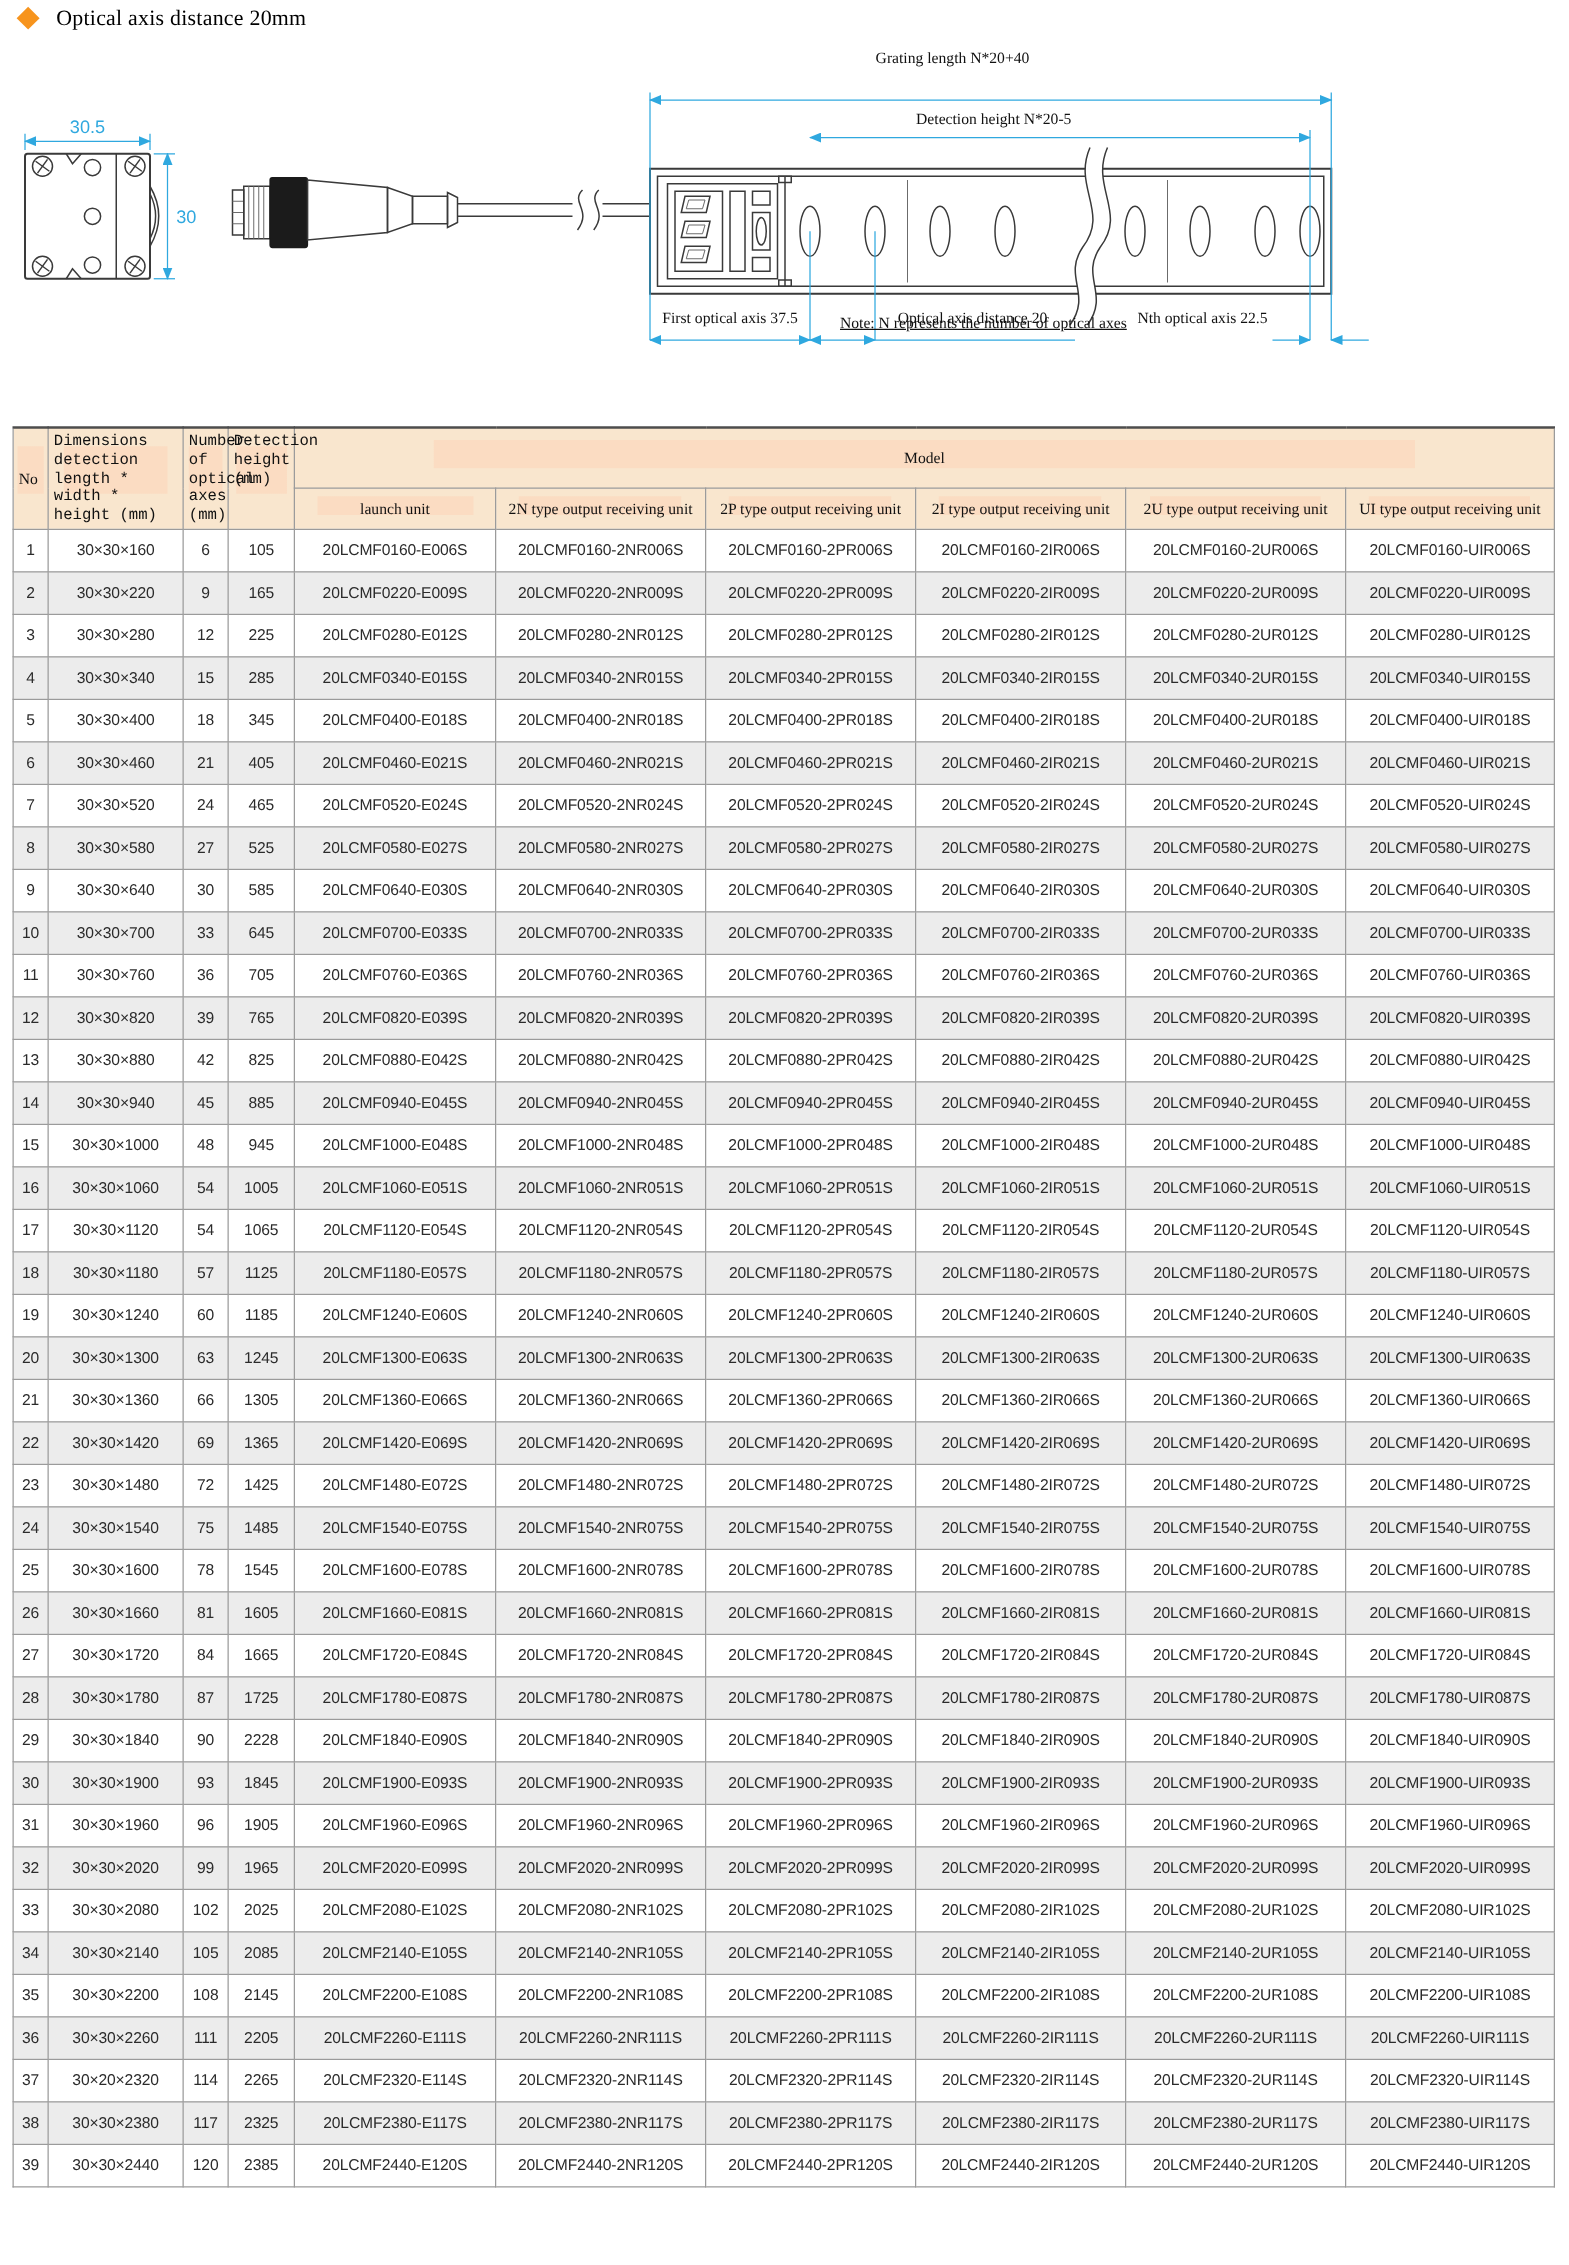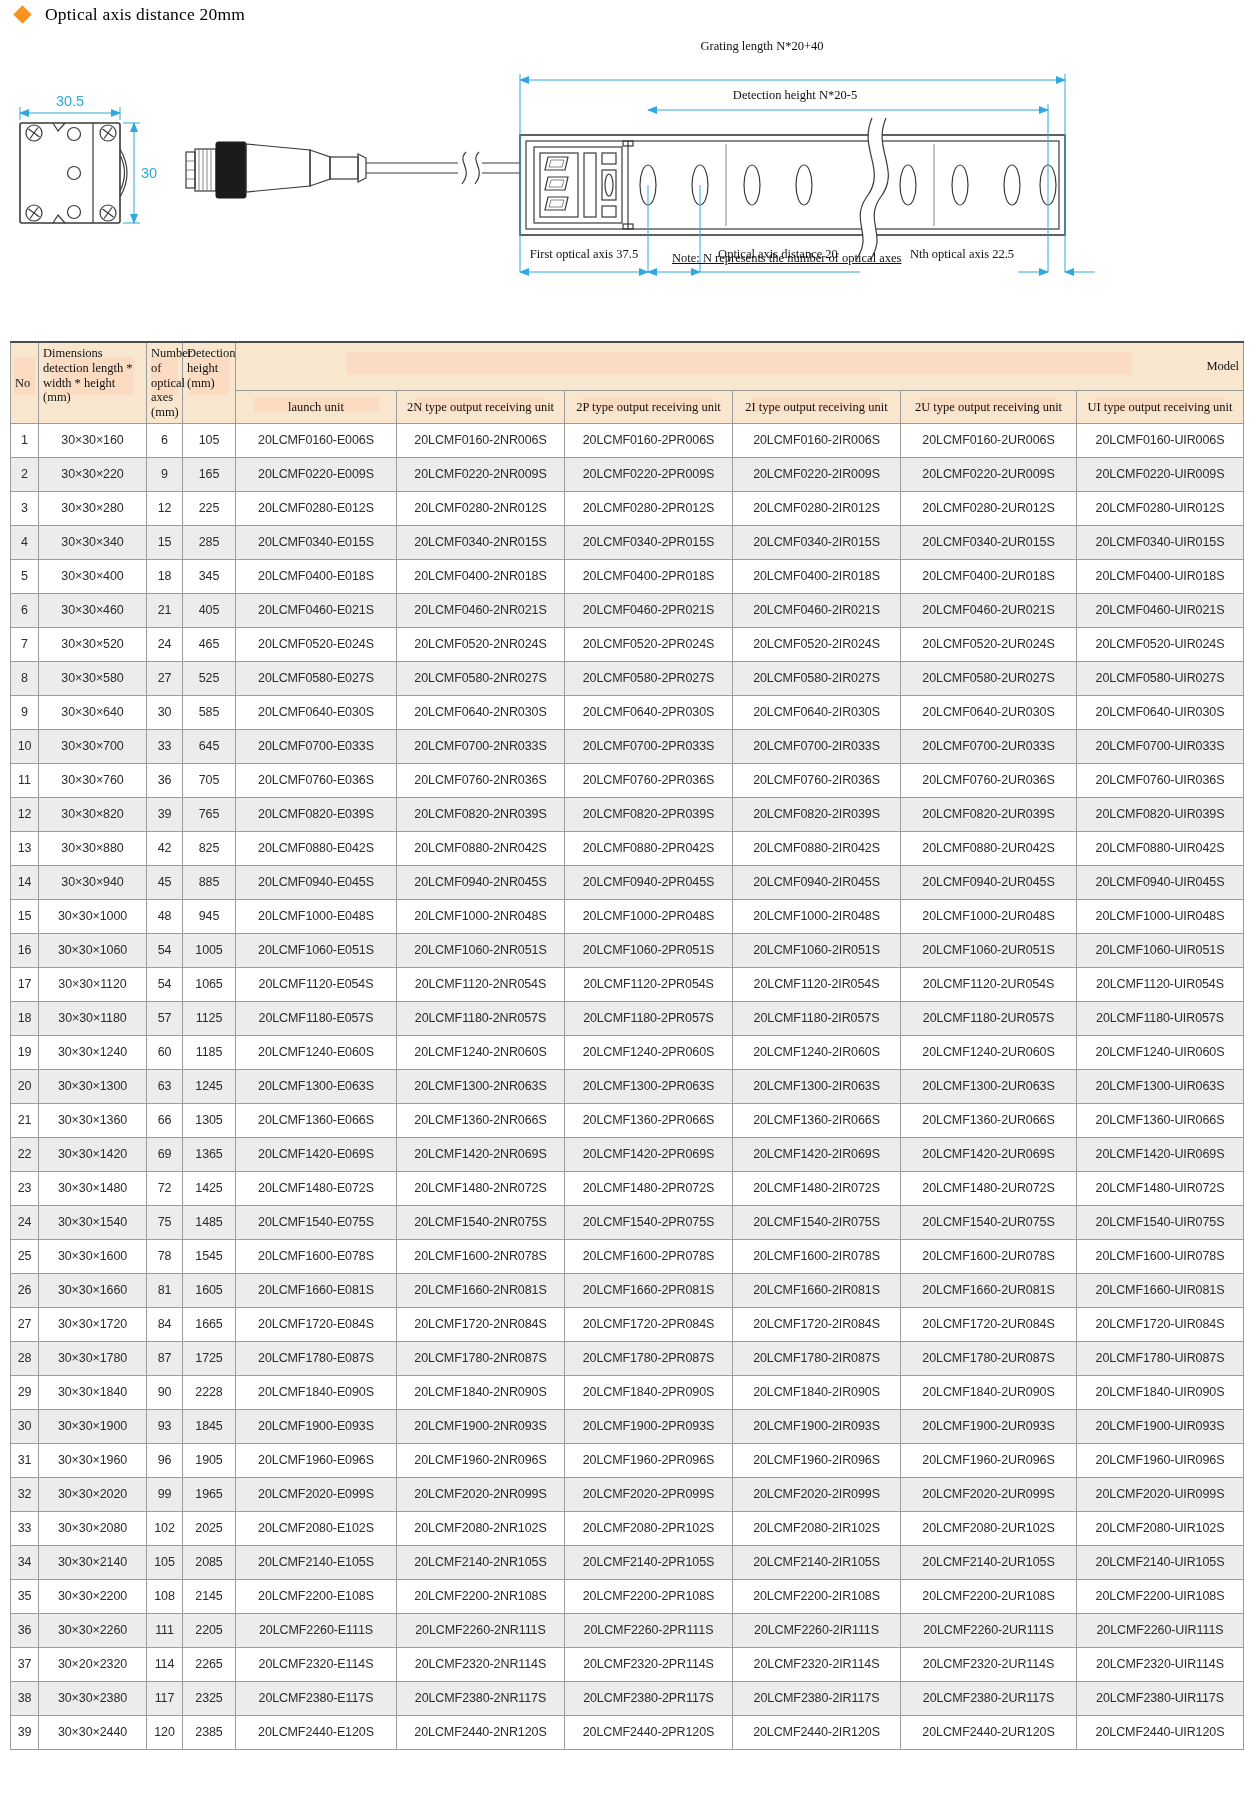--- a/index.html
+++ b/index.html
@@ -29,23 +29,23 @@
   .spec-table{position:absolute;top:341px;left:10px;width:1233px;border-collapse:collapse;table-layout:fixed;
               border:1px solid var(--frame);border-top:2px solid #4d4d4d;}
   .spec-table th,.spec-table td{border:1px solid var(--border);box-sizing:border-box;}
   .spec-table thead th{
     background:linear-gradient(var(--header_hl),var(--header_hl)) no-repeat 50% 35% / 78% 48%, var(--header_bg);
     font-weight:normal;font-size:12.5px;color:#111;line-height:1.18;padding:3px 4px;
   }
   th.h-no{vertical-align:middle;text-align:left;font-size:13px;
     background:linear-gradient(var(--header_hl),var(--header_hl)) no-repeat 50% 70% / 80% 55%, var(--header_bg);}
   th.h-left{vertical-align:top;text-align:left;
-    background:linear-gradient(var(--header_hl),var(--header_hl)) no-repeat 55% 35% / 85% 75%, var(--header_bg);}
+    background:linear-gradient(var(--header_hl),var(--header_hl)) no-repeat 55% 35% / 85% 75%, var(--header_bg);font-family:Liberation Mono, monospace;}
   th.h-overflow{overflow:visible;white-space:normal;}
-  th.h-model{height:42px;vertical-align:middle;text-align:right;padding-left:372px;font-size:13px;
+  th.h-model{height:42px;vertical-align:middle;text-align:center;padding-left:372px;font-size:13px;
     background:linear-gradient(var(--header_hl),var(--header_hl)) no-repeat 435px 60% / 88px 24px, var(--header_bg);}
   th.h-sub{height:28px;vertical-align:middle;text-align:center;font-size:12.2px;padding:2px 1px;}
   .spec-table td{height:34px;padding:0 2px;text-align:center;vertical-align:middle;
     font-family:"Liberation Sans",sans-serif;font-size:12.5px;color:var(--text);letter-spacing:-.1px;}
   .spec-table tr.alt td{background:var(--row_alt);}
 </style>
 </head>
 <body>
 
 <div class="page">

